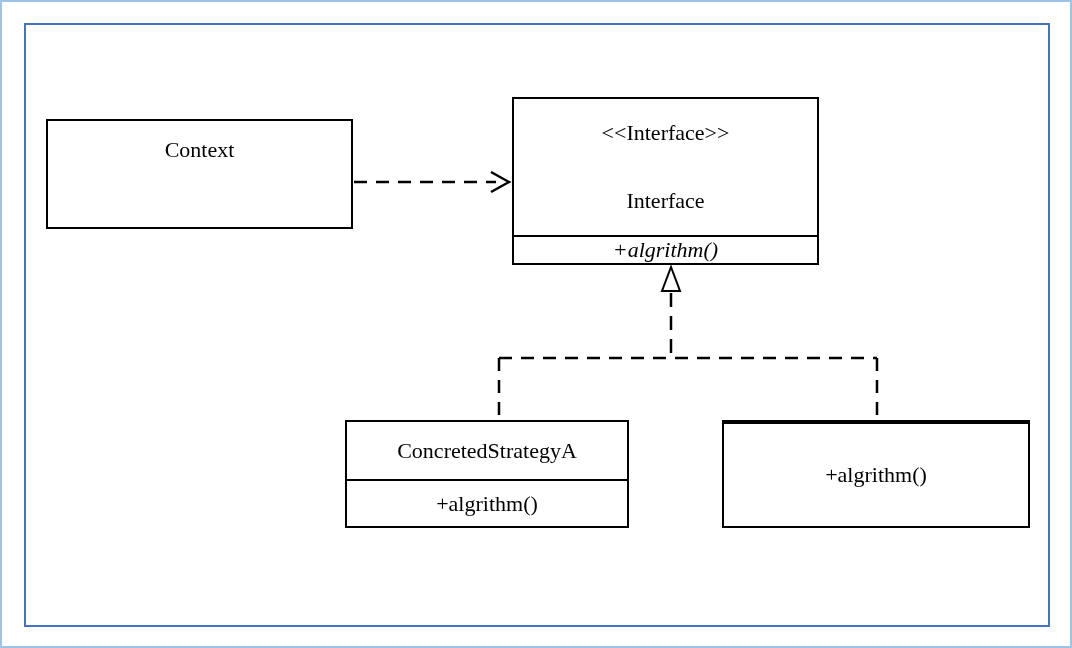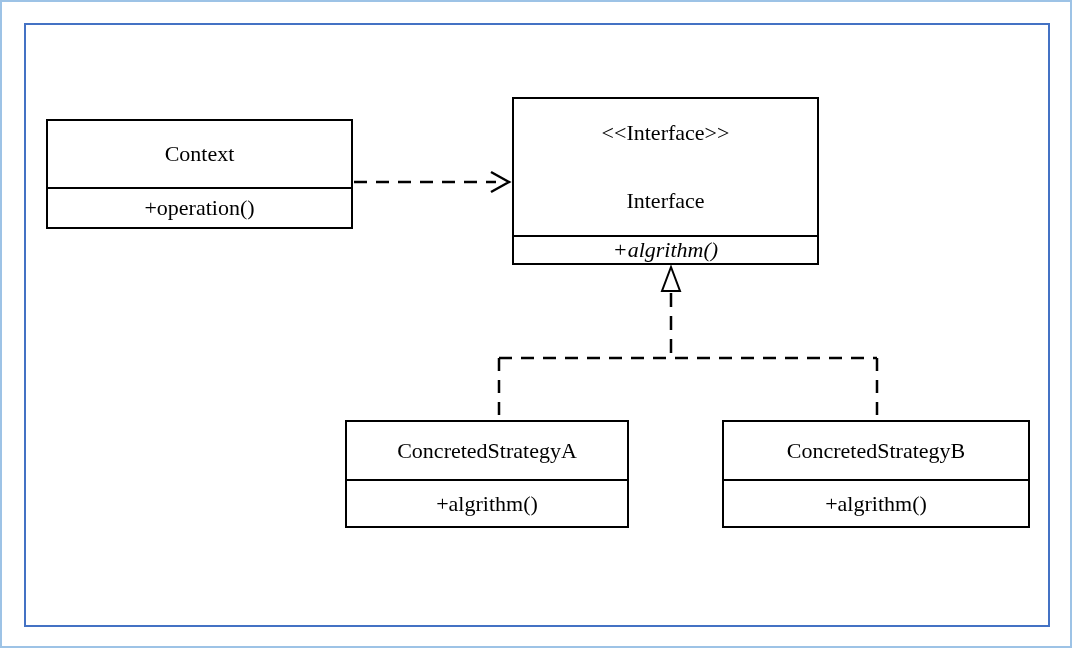--- a/index.html
+++ b/index.html
@@ -58,21 +58,21 @@
   .uml-class .header-two {
     display: flex;
     flex-direction: column;
     justify-content: space-around;
     align-items: center;
     text-align: center;
   }
   .italic { font-style: italic; }
 
   .box-context  { left: 44px;  top: 117px; width: 307px; height: 110px; }
-  .box-context .name { height: 66px; }
+  .box-context .name { height: 57px; }
 
   .box-strategy { left: 510px; top: 95px;  width: 307px; height: 168px; }
   .box-strategy .header-two { height: 148px; text-align: center; }
 
   .box-concrete-a { left: 343px; top: 418px; width: 284px; height: 108px; }
   .box-concrete-a .name { height: 57px; }
 
   .box-concrete-b { left: 720px; top: 418px; width: 308px; height: 108px; }
   .box-concrete-b .name { height: 57px; }
 </style>
@@ -90,34 +90,32 @@
 
     <polygon points="669,265 660,289 678,289" fill="#ffffff" stroke="#000000" stroke-width="2"></polygon>
     <line x1="669" y1="291" x2="669" y2="356" stroke="#000000" stroke-width="2.5" stroke-dasharray="14 9"></line>
     <line x1="497" y1="356" x2="875" y2="356" stroke="#000000" stroke-width="2.5" stroke-dasharray="13 9"></line>
     <line x1="497" y1="356" x2="497" y2="418" stroke="#000000" stroke-width="2.5" stroke-dasharray="13 9"></line>
     <line x1="875" y1="356" x2="875" y2="418" stroke="#000000" stroke-width="2.5" stroke-dasharray="13 9"></line>
   </svg>
 
   <div class="uml-class box-context">
     <div class="sec name">Context</div>
-    <div class="sec methods">+operation()</div>
   </div>
 
   <div class="uml-class box-strategy">
     <div class="header-two">
       <div>&lt;&lt;Interface&gt;&gt;</div>
       <div>Interface</div>
     </div>
     <div class="sec methods italic">+algrithm()</div>
   </div>
 
   <div class="uml-class box-concrete-a">
     <div class="sec name">ConcretedStrategyA</div>
     <div class="sec methods">+algrithm()</div>
   </div>
 
   <div class="uml-class box-concrete-b">
-    <div class="sec name">ConcretedStrategyB</div>
     <div class="sec methods">+algrithm()</div>
   </div>
 
 </div>
 
 </body></html>

